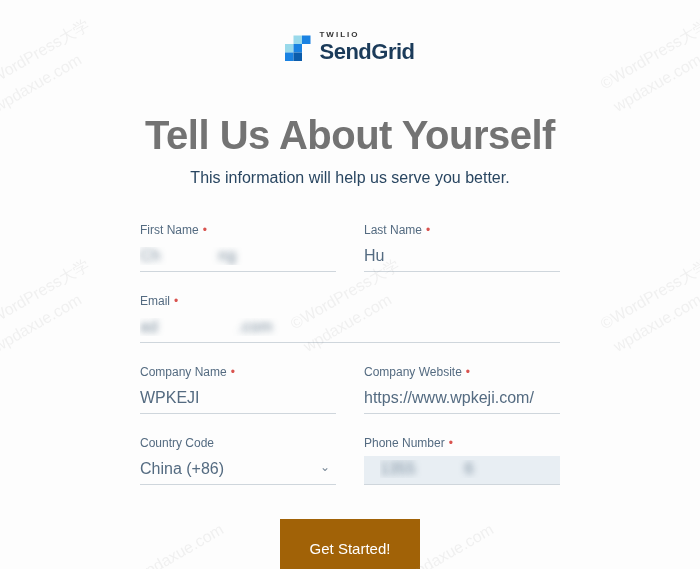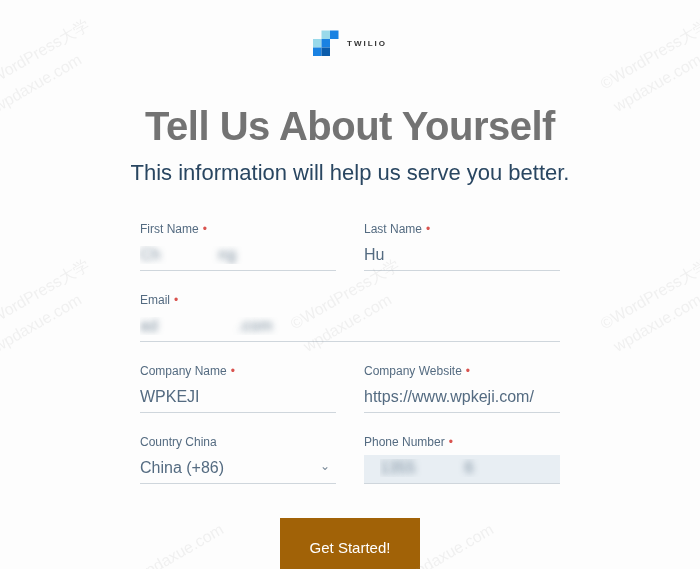--- a/index.html
+++ b/index.html
@@ -40,21 +40,21 @@
     .logo-twilio { font-size: 8px; letter-spacing: 2px; color: #333; font-weight: 700; }
     .logo-sendgrid { font-size: 22px; font-weight: 800; color: #1b3b5a; letter-spacing: -0.5px; }
     h1.title {
       font-size: 40px;
       font-weight: 700;
       color: #737373;
       margin-bottom: 11px;
       letter-spacing: -0.5px;
     }
     .subtitle {
-      font-size: 22px;
+      font-size: 16px;
       color: #294661;
       margin-bottom: 36px;
       font-weight: 400;
     }
     .form {
       width: 420px;
     }
     .row {
       display: flex;
       gap: 28px;
@@ -134,20 +134,21 @@
         <rect x="0" y="9" width="8.5" height="8.5" fill="#99d9ea"></rect>
         <rect x="8.5" y="9" width="8.5" height="8.5" fill="#1a82e2"></rect>
         <rect x="8.5" y="0.5" width="8.5" height="8.5" fill="#99d9ea"></rect>
         <rect x="17" y="0.5" width="8.5" height="8.5" fill="#1a82e2"></rect>
         <rect x="0" y="17.5" width="8.5" height="8.5" fill="#1a82e2"></rect>
         <rect x="8.5" y="17.5" width="8.5" height="8.5" fill="#0b5cab"></rect>
       </svg>
     </span>
     <span class="logo-text-box">
       <span class="logo-twilio">TWILIO</span>
+      <span class="logo-sendgrid">SendGrid</span>
     </span>
   </div>
 
   <h1 class="title">Tell Us About Yourself</h1>
   <p class="subtitle">This information will help us serve you better.</p>
 
   <div class="form">
 
     <div class="row">
       <div class="field">
@@ -189,21 +190,21 @@
           <span>Company Website</span>
           <span class="req">•</span>
         </div>
         <input class="input" value="https://www.wpkeji.com/" style="">
       </div>
     </div>
 
     <div class="row">
       <div class="field">
         <div class="label">
-          <span>Country China</span>
+          <span>Country Code</span>
         </div>
         <div class="select-wrap">
           <input class="input" readonly="" value="China (+86)" style="">
           <span class="chev">⌄</span>
         </div>
       </div>
       <div class="field">
         <div class="label">
           <span>Phone Number</span>
           <span class="req">•</span>

